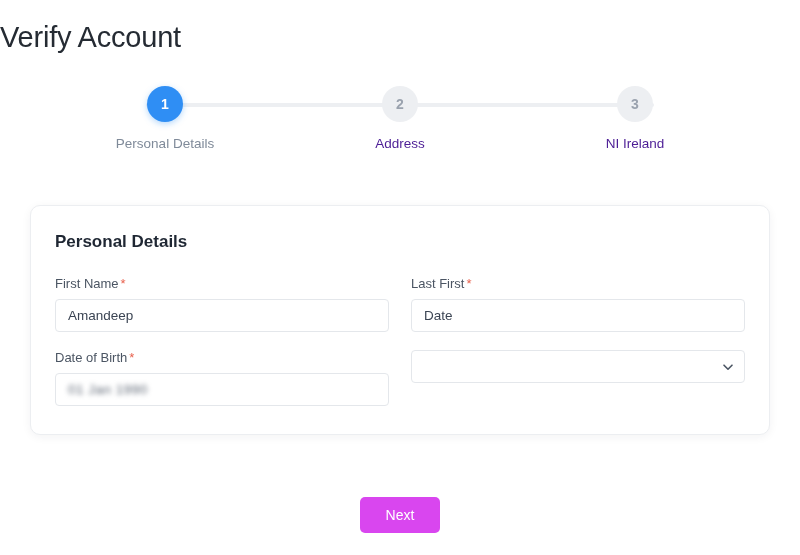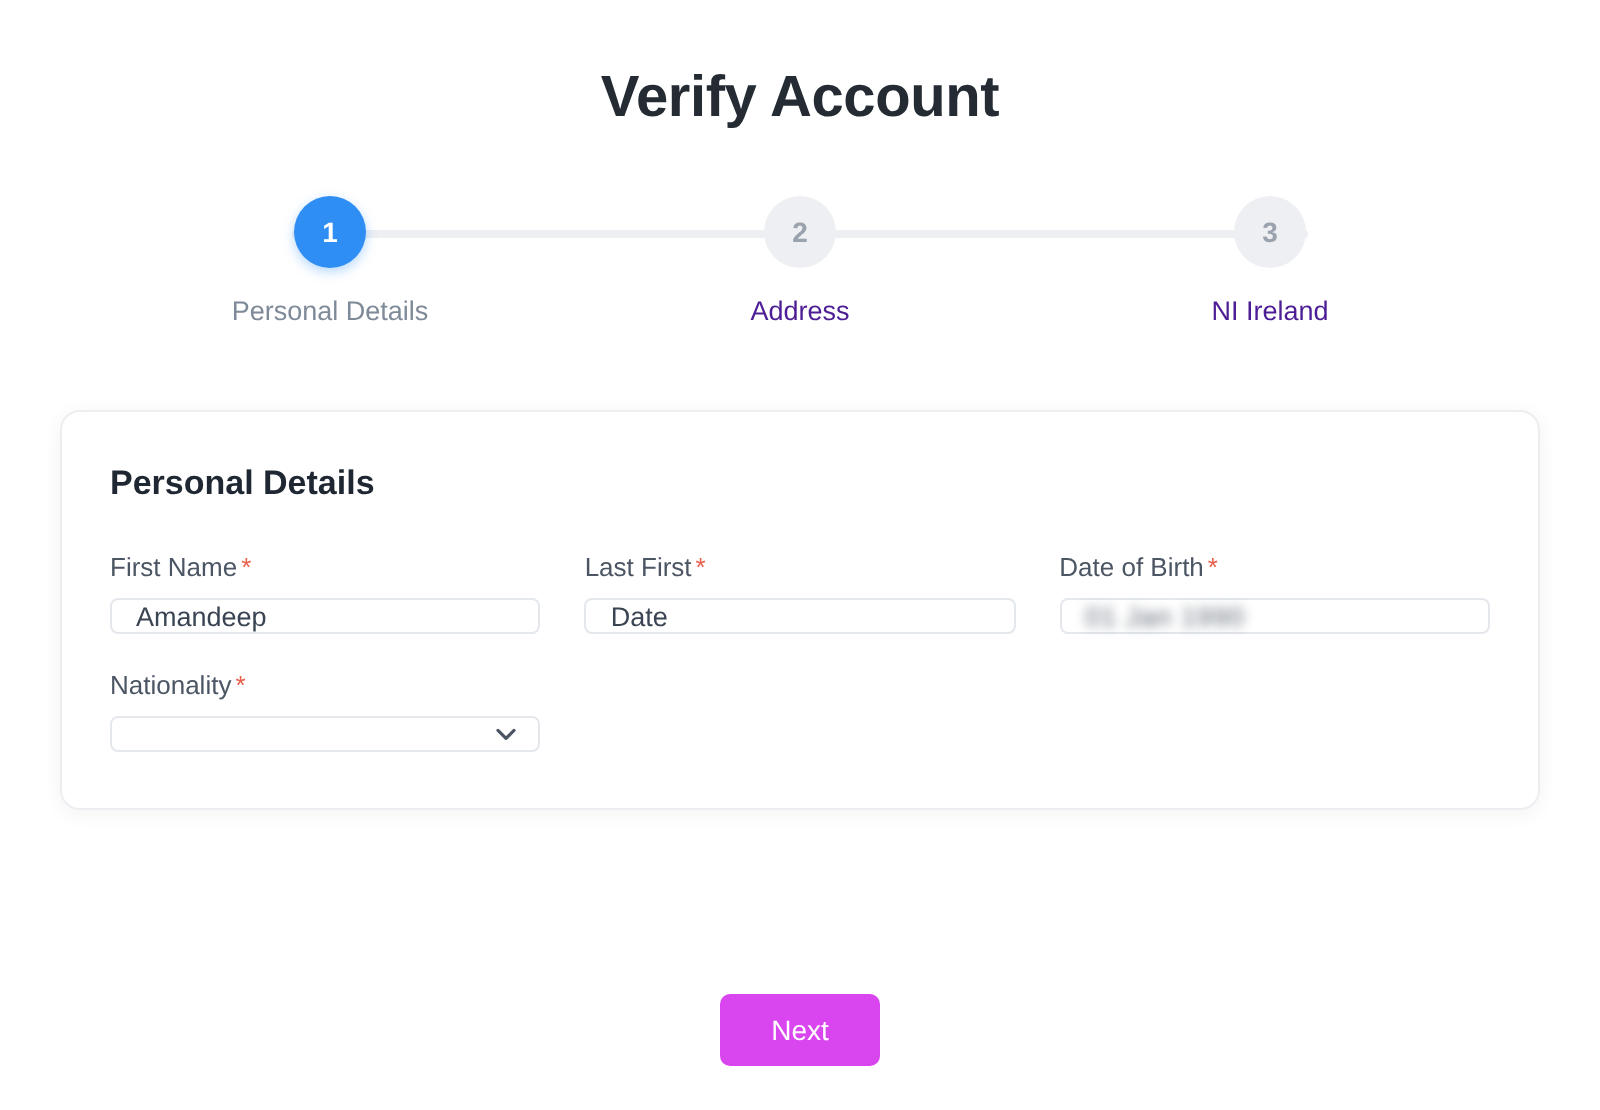--- a/index.html
+++ b/index.html
@@ -11,26 +11,26 @@
     height: 555px;
     background: #ffffff;
     font-family: "Liberation Sans", sans-serif;
     color: #2b3445;
     overflow: hidden;
     position: relative;
   }
 
   
   .page-title {
-    text-align: center;
+    text-align: left;
     font-size: 29px;
-    font-weight: bold;
+    font-weight: normal;
     color: #252b33;
     letter-spacing: -0.2px;
-    margin: 12px;
+    margin: 0;
     padding-top: 20px;
     line-height: 34px;
   }
 
   
   .stepper {
     position: relative;
     width: 620px;
     margin: 0 auto;
     margin-top: 32px;
@@ -102,40 +102,40 @@
   }
   .card-title {
     font-size: 17px;
     font-weight: bold;
     color: #1f2733;
     margin: 0 0 24px 0;
   }
 
   .form-grid {
     display: grid;
-    grid-template-columns: 1fr 1fr 1fr;
+    grid-template-columns: 1fr 1fr;
     column-gap: 22px;
     row-gap: 18px;
   }
   .field {
     display: flex;
     flex-direction: column;
   }
   .field-label {
     font-size: 13px;
     color: #4b5563;
     margin-bottom: 8px;
   }
   .req {
     color: #e8614d;
     margin-left: 2px;
   }
   .control {
     position: relative;
-    height: 18px;
+    height: 33px;
     border: 1px solid #e4e7eb;
     border-radius: 4px;
     background: #ffffff;
     display: flex;
     align-items: center;
     padding: 0 12px;
     box-sizing: border-box;
     font-size: 13.5px;
     color: #3b4453;
   }
@@ -241,23 +241,20 @@
     <div class="field">
       <label class="field-label">
         <span>Date of Birth</span><span class="req">*</span>
       </label>
       <div class="control">
         <span class="masked">01 Jan 1990</span>
       </div>
     </div>
 
     <div class="field">
-      <label class="field-label">
-        <span>Nationality</span><span class="req">*</span>
-      </label>
       <div class="control select">
         <svg class="chevron" viewBox="0 0 12 12">
           <path d="M2 4.2 L6 8.2 L10 4.2" fill="none" stroke="#4b5563" stroke-width="1.6" stroke-linecap="round" stroke-linejoin="round"></path>
         </svg>
       </div>
     </div>
 
   </div>
 </div>
 

